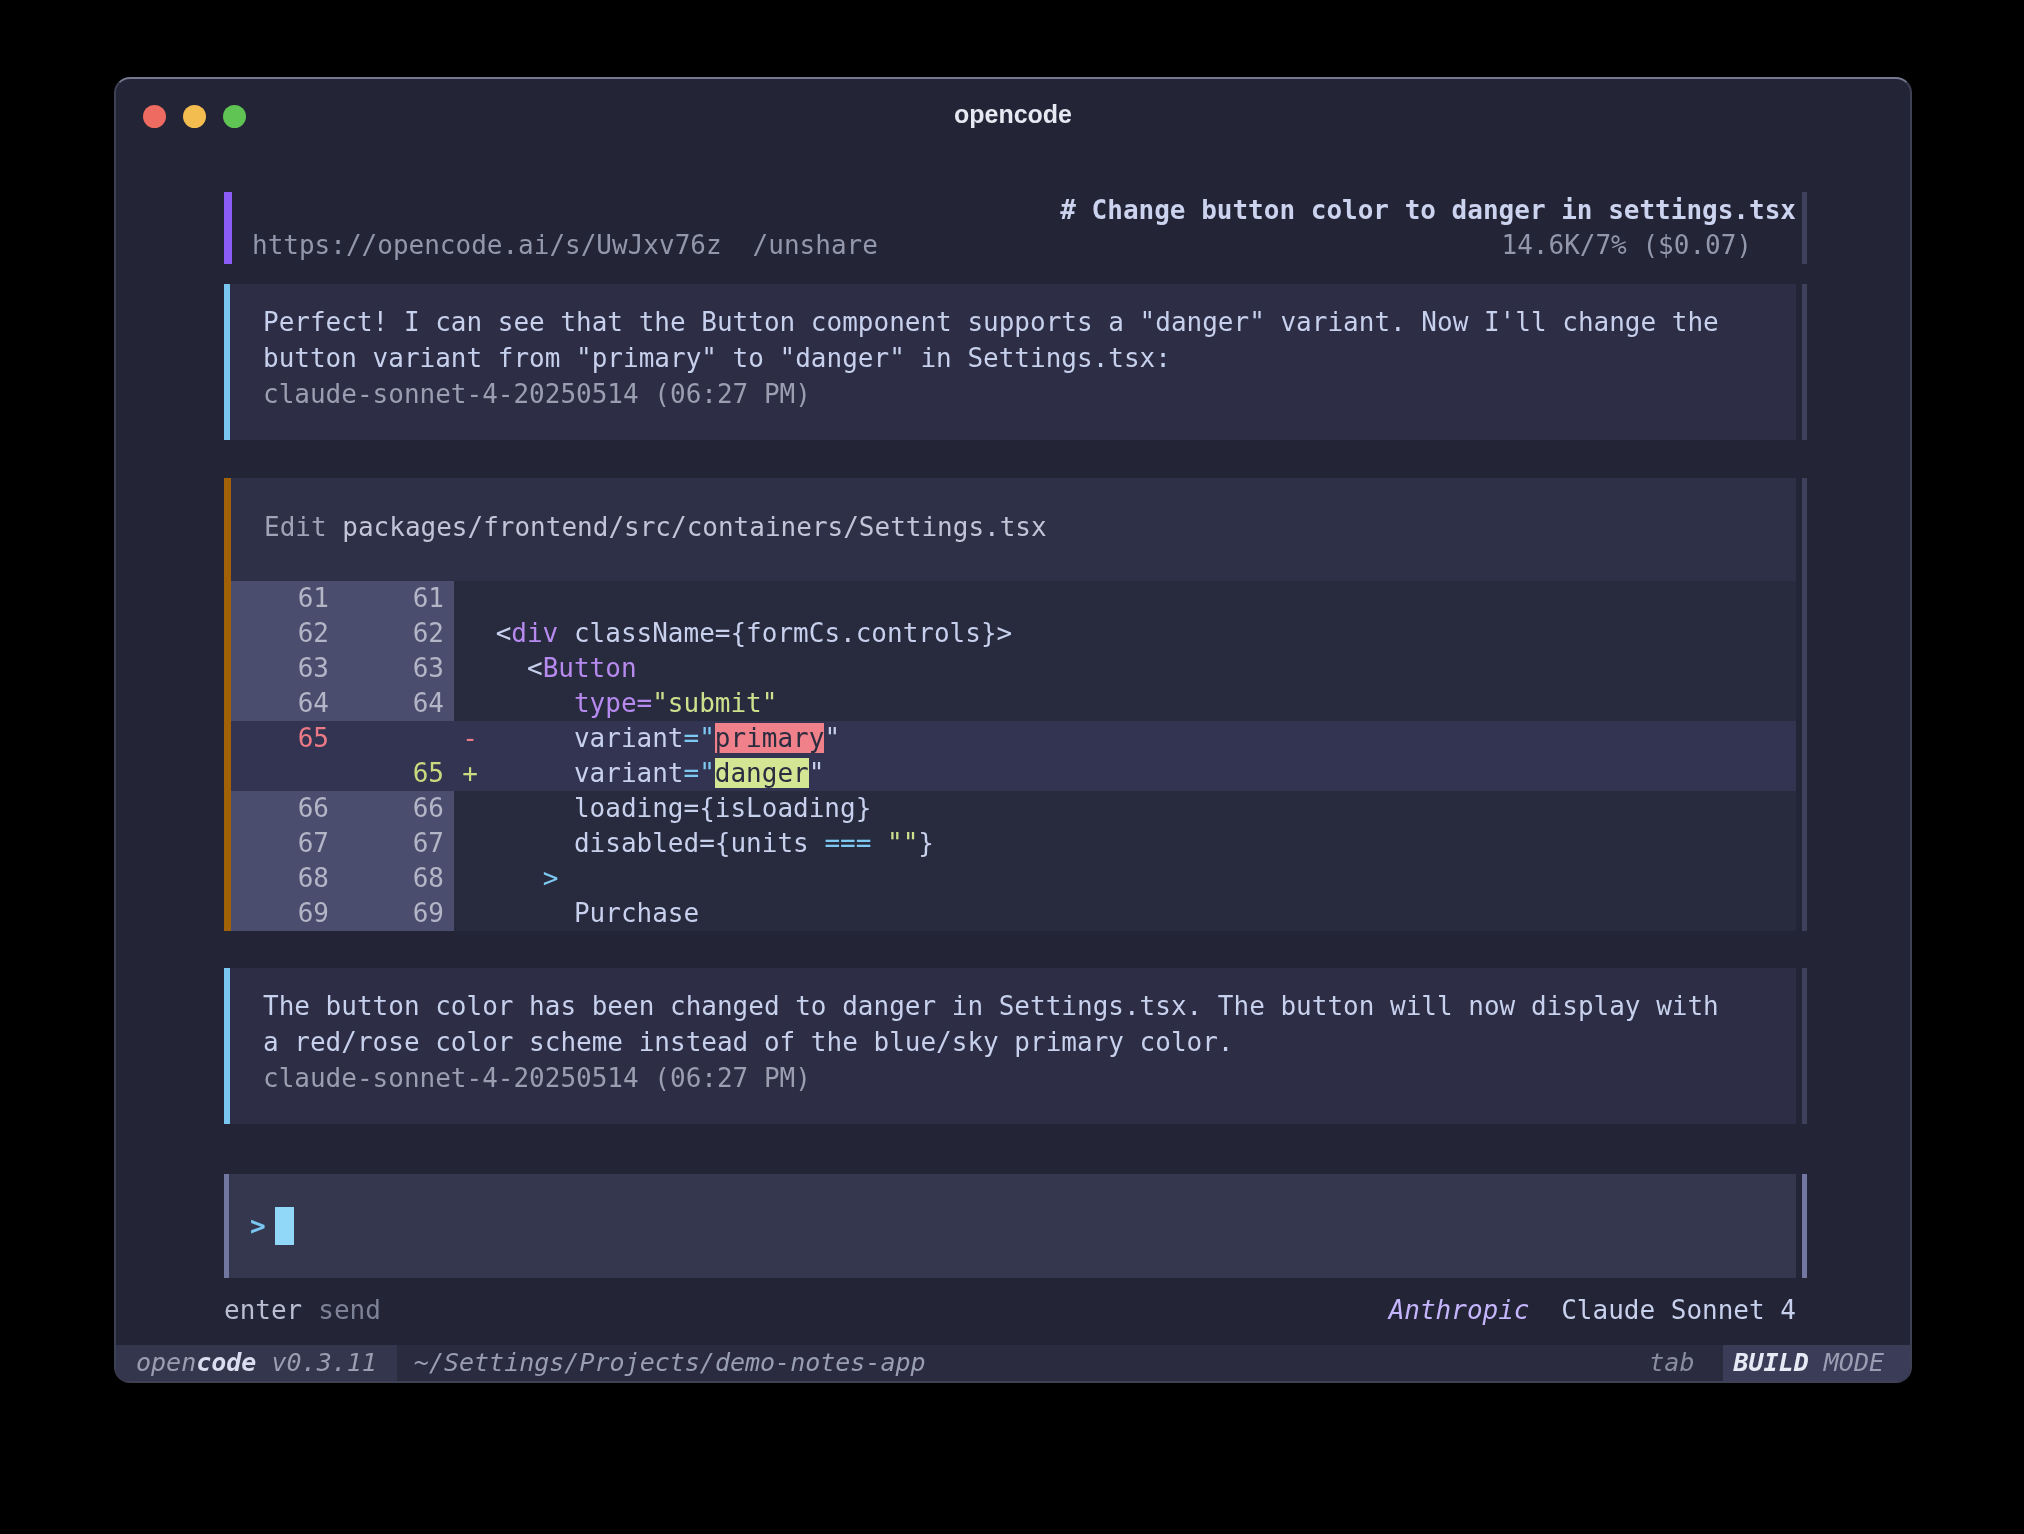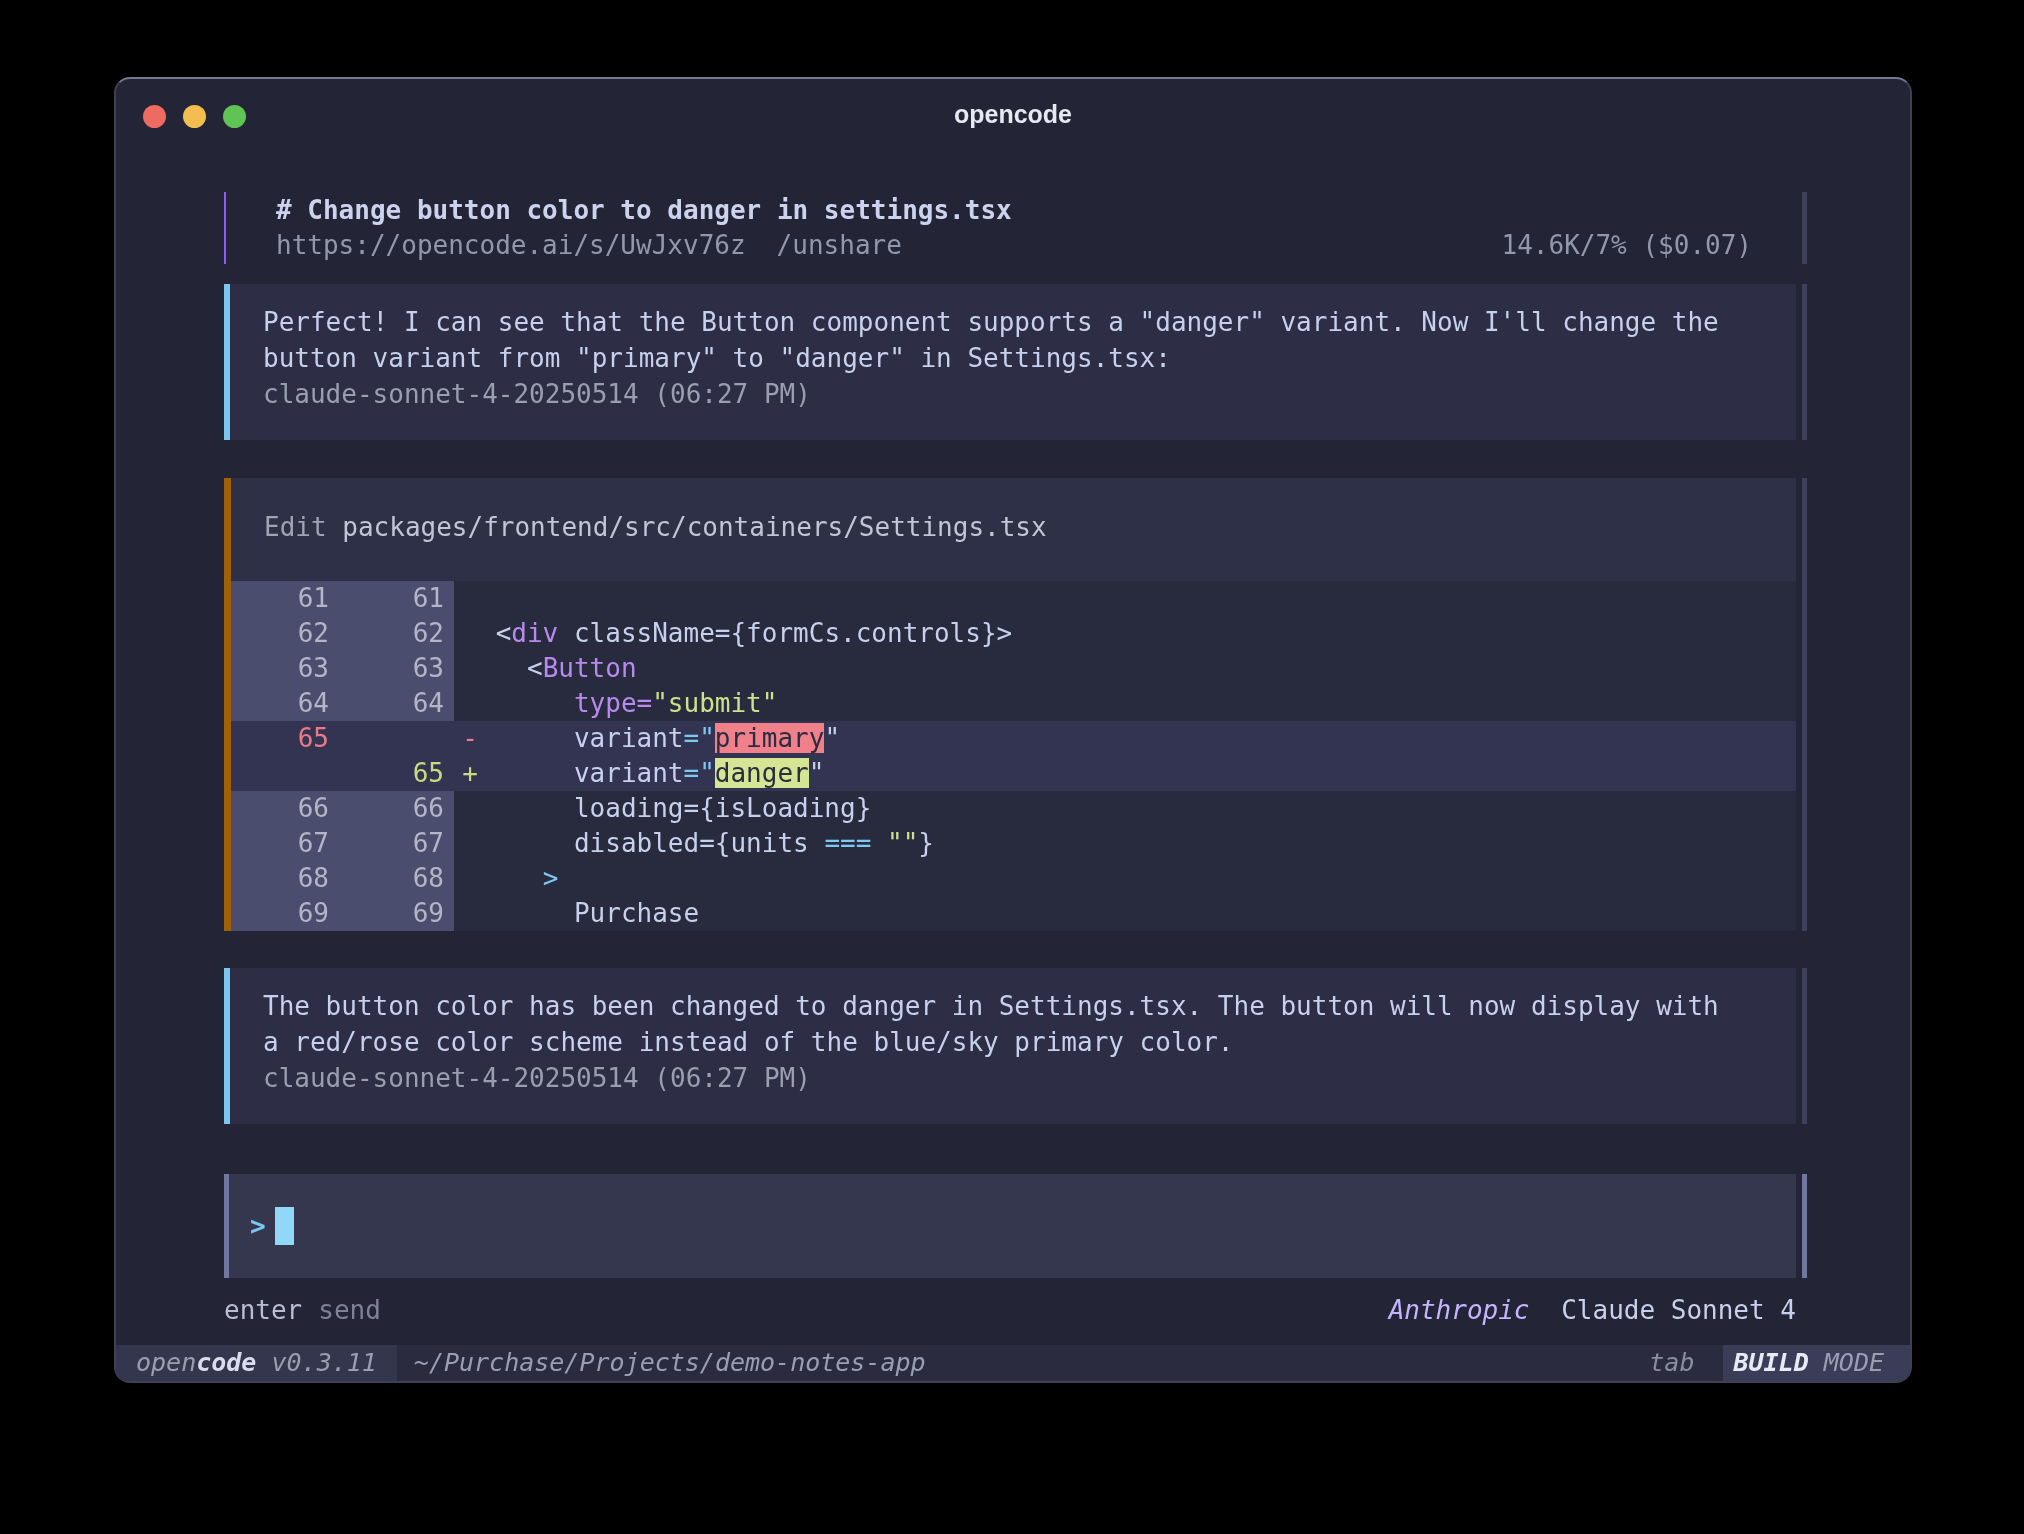--- a/index.html
+++ b/index.html
@@ -22,21 +22,21 @@
     position:absolute;left:0;right:0;top:21px;text-align:center;
     font-family:"Liberation Sans",sans-serif;font-weight:bold;font-size:25px;color:#e6e8f2;
   }
 
   
   .main{position:absolute;left:108px;top:56px;width:1584px;}
   .block{position:relative;margin-right:12px;}
   .rbar::after{content:"";position:absolute;top:0;bottom:0;right:-11px;width:5px;background:#3f415c;}
 
   
-  .convo-header{margin-top:57px;border-left:2px solid #8b5cf6;padding:1px 0 1px 50px;}
+  .convo-header{margin-top:57px;border-left:8px solid #8b5cf6;padding:1px 0 1px 20px;text-align:right;}
   .convo-title{font-weight:bold;color:#ccd3ee;line-height:35px;}
   .convo-sub{display:flex;color:#9397ab;line-height:35px;}
   .share-url{color:#9397ab;text-decoration:none;}
   .unshare{color:#9397ab;margin-left:31px;}
   .usage{margin-left:auto;margin-right:44px;color:#9397ab;}
 
   
   .msg{background:#2d2e45;border-left:6px solid #79c7f0;padding:20px 34px 28px 33px;}
   .msg.rbar::after{background:#3f415c;}
   .msg-text{white-space:pre-wrap;line-height:36px;color:#c7d0ec;margin:0;}
@@ -240,20 +240,20 @@
       <span class="model-info">
         <span class="provider">Anthropic</span>
         <span class="model">Claude Sonnet 4</span>
       </span>
     </div>
 
   </div>
 
   <div class="statusbar">
     <span class="app-chip"><span class="app-open">open</span><span class="app-code">code</span><span class="app-version"> v0.3.11</span></span>
-    <span class="cwd">~/Purchase/Projects/demo-notes-app</span>
+    <span class="cwd">~/Settings/Projects/demo-notes-app</span>
     <span class="sb-right">
       <span class="tab-hint">tab</span>
       <span class="mode-chip"><span class="mode-bold">BUILD </span><span class="mode-rest">MODE</span></span>
     </span>
   </div>
 
 </div>
 
 </body></html>

